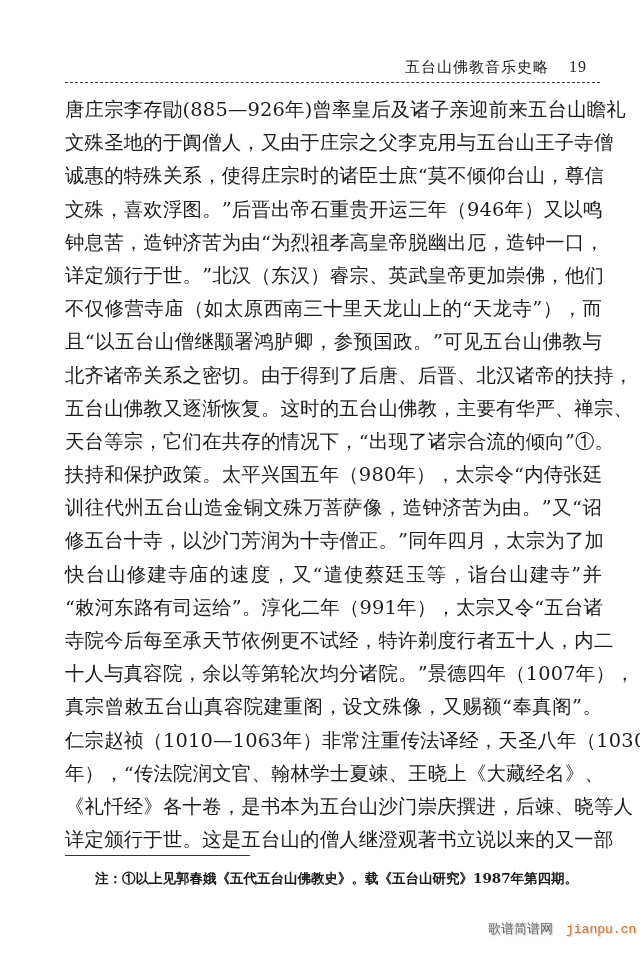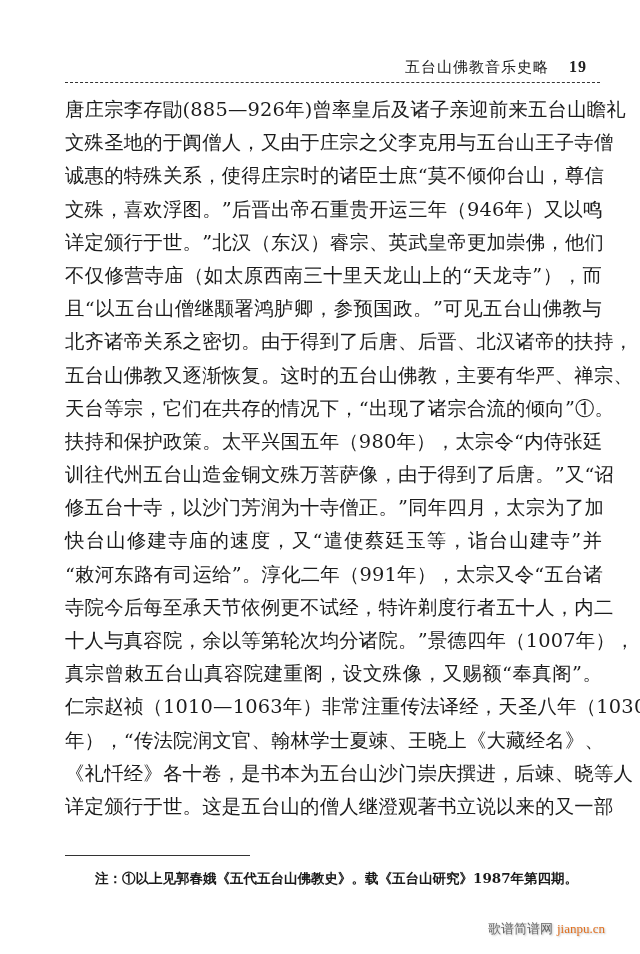--- a/index.html
+++ b/index.html
@@ -5,21 +5,21 @@
   html, body { margin:0; padding:0; }
   body {
     width:640px; height:954px; background:#ffffff; position:relative; overflow:hidden;
     font-family:"DejaVu Serif", "Liberation Serif", serif; color:#1a1a1a;
   }
   .header {
     position:absolute; left:405px; top:58px; width:200px; height:22px;
     font-size:15px; letter-spacing:1px; color:#222;
   }
   .header .title { position:absolute; left:0; top:0;font-family:Liberation Mono, monospace; }
-  .header .pageno { position:absolute; right:18px; top:0; font-weight:bold; font-family:"Liberation Serif", serif; font-size:16px;margin-left:32px; }
+  .header .pageno { position:absolute; right:18px; top:0; font-weight:normal; font-family:"Liberation Serif", serif; font-size:16px;margin-left:32px; }
   .header-rule {
     position:absolute; left:65px; top:82px; width:535px; height:0;
     border-top:1.5px dashed #333;
   }
   .body-text {
     position:absolute; left:65px; top:93px; width:537px;
   }
   .line {
     height:33.2px; line-height:33.2px; font-size:19.4px; white-space:nowrap;
     text-align:justify; text-align-last:justify; letter-spacing:0.2px; color:#1c1c1c;
@@ -32,44 +32,45 @@
   }
   .footnote {
     position:absolute; left:95px; top:870px; width:456px;
     font-size:13.5px; font-weight:bold; white-space:nowrap; color:#1a1a1a;
   }
   .watermark {
     position:absolute; left:488px; top:920px; font-size:13px; color:#666;
     font-family:"DejaVu Sans", sans-serif; white-space:nowrap;
     text-shadow:1px 1px 2px #bbb;
   }
-  .watermark .domain { color:#e07020; margin-left:4px; font-family:Liberation Serif, serif; }
+  .watermark .domain { color:#e07020; margin-left:13px; font-family:Liberation Mono, monospace; }
 </style>
 </head>
 <body>
 
 <div class="header">
   <span class="title">五台山佛教音乐史略</span>
   <span class="pageno">19</span>
 </div>
 <div class="header-rule"></div>
 
 <div class="body-text">
   <div class="line">唐庄宗李存勖(885—926年)曾率皇后及诸子亲迎前来五台山瞻礼</div>
   <div class="line">文殊圣地的于阗僧人，又由于庄宗之父李克用与五台山王子寺僧</div>
   <div class="line">诚惠的特殊关系，使得庄宗时的诸臣士庶“莫不倾仰台山，尊信</div>
   <div class="line">文殊，喜欢浮图。”后晋出帝石重贵开运三年（946年）又以鸣</div>
+  <div class="line">钟息苦，造钟济苦为由“为烈祖孝高皇帝脱幽出厄，造钟一口，</div>
   <div class="line">详定颁行于世。”北汉（东汉）睿宗、英武皇帝更加崇佛，他们</div>
   <div class="line">不仅修营寺庙（如太原西南三十里天龙山上的“天龙寺”），而</div>
   <div class="line">且“以五台山僧继颙署鸿胪卿，参预国政。”可见五台山佛教与</div>
   <div class="line">北齐诸帝关系之密切。由于得到了后唐、后晋、北汉诸帝的扶持，</div>
   <div class="line">五台山佛教又逐渐恢复。这时的五台山佛教，主要有华严、禅宗、</div>
   <div class="line last">天台等宗，它们在共存的情况下，“出现了诸宗合流的倾向”①。</div>
   <div class="line">扶持和保护政策。太平兴国五年（980年），太宗令“内侍张廷</div>
-  <div class="line">训往代州五台山造金铜文殊万菩萨像，由于得到了后唐。”又“诏</div>
+  <div class="line">训往代州五台山造金铜文殊万菩萨像，造钟济苦为由。”又“诏</div>
   <div class="line">修五台十寺，以沙门芳润为十寺僧正。”同年四月，太宗为了加</div>
   <div class="line">快台山修建寺庙的速度，又“遣使蔡廷玉等，诣台山建寺”并</div>
   <div class="line">“敕河东路有司运给”。淳化二年（991年），太宗又令“五台诸</div>
   <div class="line">寺院今后每至承天节依例更不试经，特许剃度行者五十人，内二</div>
   <div class="line">十人与真容院，余以等第轮次均分诸院。”景德四年（1007年），</div>
   <div class="line">真宗曾敕五台山真容院建重阁，设文殊像，又赐额“奉真阁”。</div>
   <div class="line">仁宗赵祯（1010—1063年）非常注重传法译经，天圣八年（1030</div>
   <div class="line">年），“传法院润文官、翰林学士夏竦、王晓上《大藏经名》、</div>
   <div class="line">《礼忏经》各十卷，是书本为五台山沙门崇庆撰进，后竦、晓等人</div>
   <div class="line">详定颁行于世。这是五台山的僧人继澄观著书立说以来的又一部</div>

